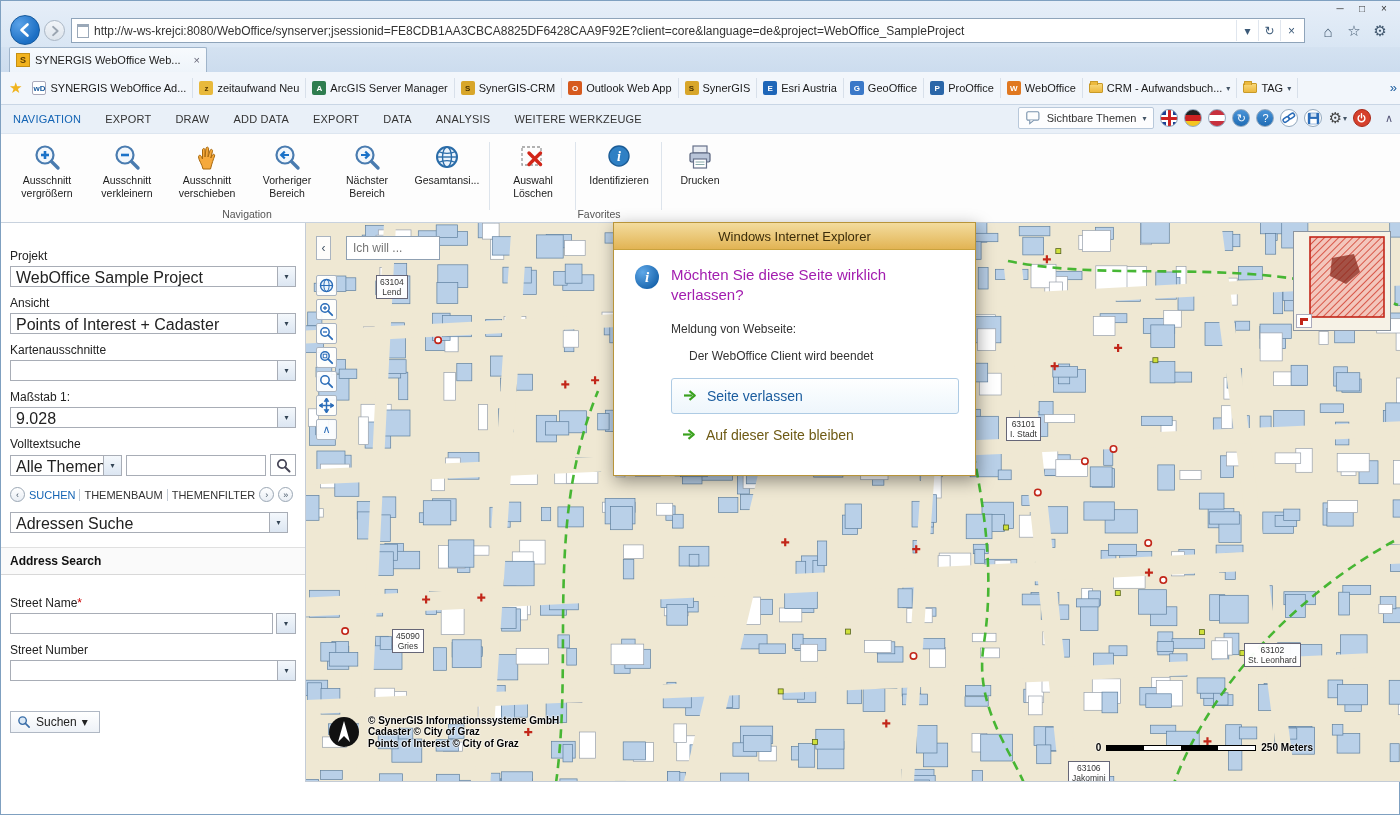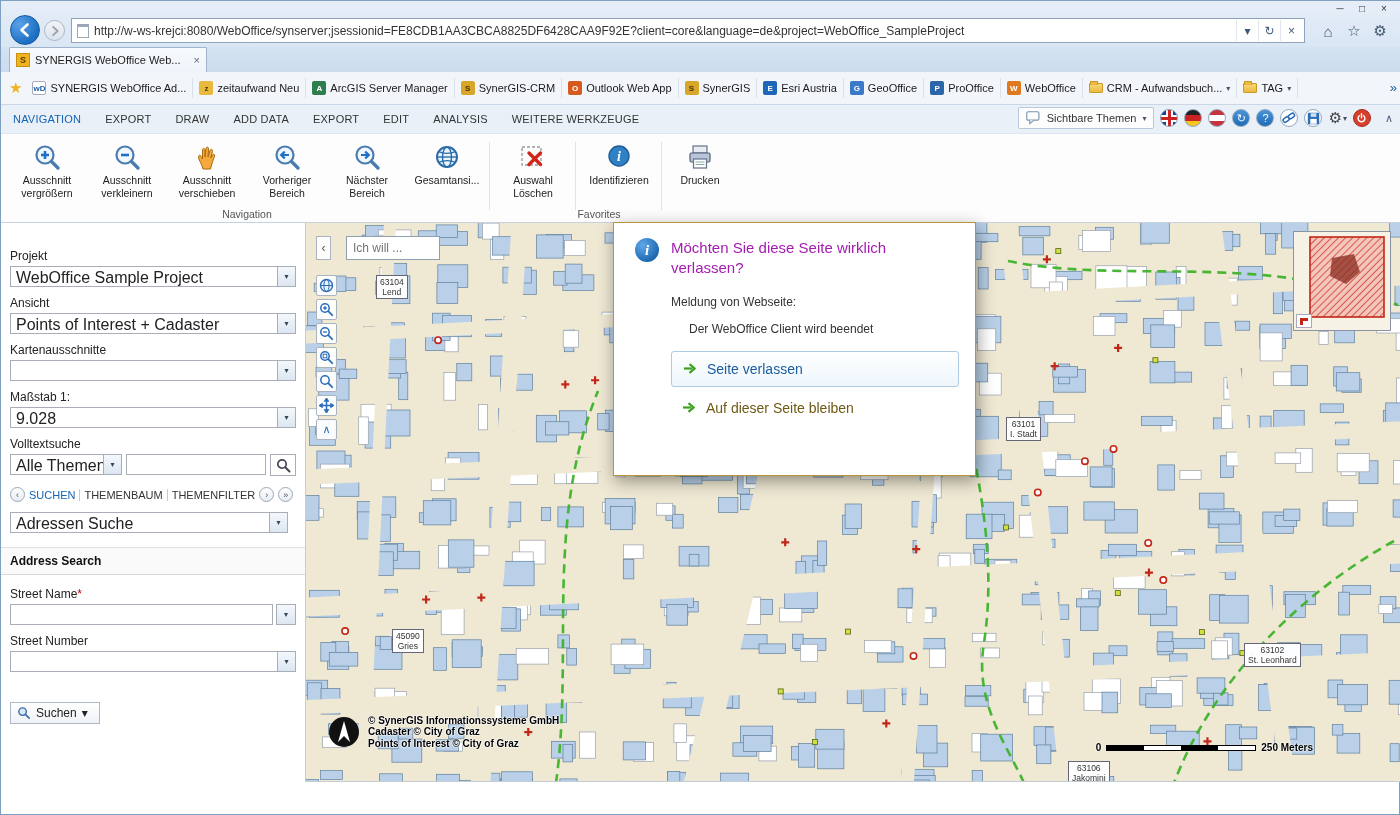--- a/index.html
+++ b/index.html
@@ -76,21 +76,21 @@
   
   .sidebar{position:absolute;left:0;top:222px;width:305px;height:559px;background:#fff;border-right:1px solid #c4ccd6;padding:10px 9px}
   .slabel{font-size:12px;color:#222;margin:9px 0 3px}
   .slabel.first{margin-top:16px}
   .req{color:#c00}
   .combo{height:21px;border:1px solid #a8adb6;background:#fff;display:flex;align-items:stretch}
   .combo .txt{flex:1;padding:2px 5px;font-size:16px;color:#222;white-space:nowrap;overflow:hidden}
   .combo .dd{width:18px;border-left:1px solid #a8adb6;background:linear-gradient(#f4f8fc,#dce6f2);display:flex;align-items:center;justify-content:center;
     font-size:8px;color:#345;cursor:pointer;flex:none}
   .tinput{height:21px;border:1px solid #a8adb6;background:#fff;padding:2px 5px;font:12px "Liberation Sans",sans-serif;color:#222;width:100%}
-  .vrow{display:flex;gap:4px;}
+  .vrow{display:flex;gap:4px;align-items:center}
   .sbtn-ico{width:26px;height:22px;border:1px solid #a8adb6;background:#fff;display:flex;align-items:center;justify-content:center;cursor:pointer;flex:none}
   .side-tabs{margin-top:11px;display:flex;align-items:center;gap:4px}
   .circ-s{width:15px;height:15px;border-radius:50%;border:1px solid #9aa6b4;background:linear-gradient(#fff,#e8edf4);
     display:flex;align-items:center;justify-content:center;font-size:9px;color:#456;cursor:pointer;flex:none}
   .stab{font-size:11px;color:#333;cursor:pointer;white-space:nowrap}
   .stab.active{color:#1464b4}
   .vline{width:1px;height:12px;background:#c2cad4}
   .sec{margin:14px -9px 0;padding:6px 9px;background:#fafafa;border-top:1px solid #e0e0e0;border-bottom:1px solid #d8d8d8;
     font-weight:bold;font-size:12px;color:#111}
   .name-row{display:flex;gap:3px}
@@ -239,21 +239,21 @@
       </span>
     <span class="fav-more">»</span>
   </div>
 
   <div class="ribbon-tabs">
     <span class="rtab active">NAVIGATION</span>
     <span class="rtab">EXPORT</span>
     <span class="rtab">DRAW</span>
     <span class="rtab">ADD DATA</span>
     <span class="rtab">EXPORT</span>
-    <span class="rtab">EDIT</span>
+    <span class="rtab">DATA</span>
     <span class="rtab">ANALYSIS</span>
     <span class="rtab">WEITERE WERKZEUGE</span>
   </div>
   <div class="ribbon-right">
     <div class="vt-box">
       <svg width="15" height="14" viewBox="0 0 16 15">
           <rect x="0.8" y="0.8" width="13" height="9" rx="1.5" fill="#fdfdfd" stroke="#7a93ad" stroke-width="1.2"></rect>
           <path d="M4,10 L4,13.5 L8.2,10" fill="#fdfdfd" stroke="#7a93ad" stroke-width="1.2"></path>
         </svg>
       <span class="vt-label">Sichtbare Themen</span>
@@ -433,21 +433,21 @@
       <span class="vline"></span>
       <span class="stab">THEMENFILTER</span>
       <span class="circ-s">›</span>
       <span class="circ-s">»</span>
     </div>
     <div class="combo" style="margin-top:10px;width:278px">
       <span class="txt">Adressen Suche</span>
       <span class="dd">▾</span>
     </div>
     <div class="sec">Address Search</div>
-    <div class="slabel" style="margin-top:12px">
+    <div class="slabel" style="margin-top:21px">
       <span>Street Name</span><span class="req">*</span>
     </div>
     <div class="name-row">
       <input class="tinput" style="flex: 1 1 0%;" value="">
       <span class="dd-btn">▾</span>
     </div>
     <div class="slabel">Street Number</div>
     <div class="combo">
       <span class="txt"></span>
       <span class="dd">▾</span>
@@ -1262,20 +1262,21 @@
           <i></i>
           <i></i>
           <i></i>
           <i></i>
         </span>
       <span>250 Meters</span>
     </div>
   </div>
 
   <div class="dialog">
+    <div class="dtitle">Windows Internet Explorer</div>
     <div class="dbody">
       <div class="dhead">
         <span class="dinfo">i</span>
         <div class="dheading">Möchten Sie diese Seite wirklich verlassen?</div>
       </div>
       <div class="dmsg1">Meldung von Webseite:</div>
       <div class="dmsg2">Der WebOffice Client wird beendet</div>
       <div class="dopt boxed">
         <svg width="15" height="11" viewBox="0 0 15 11">
             <path d="M1,5.5 H9.5" stroke="#3aa21e" stroke-width="2.2" fill="none"></path>

